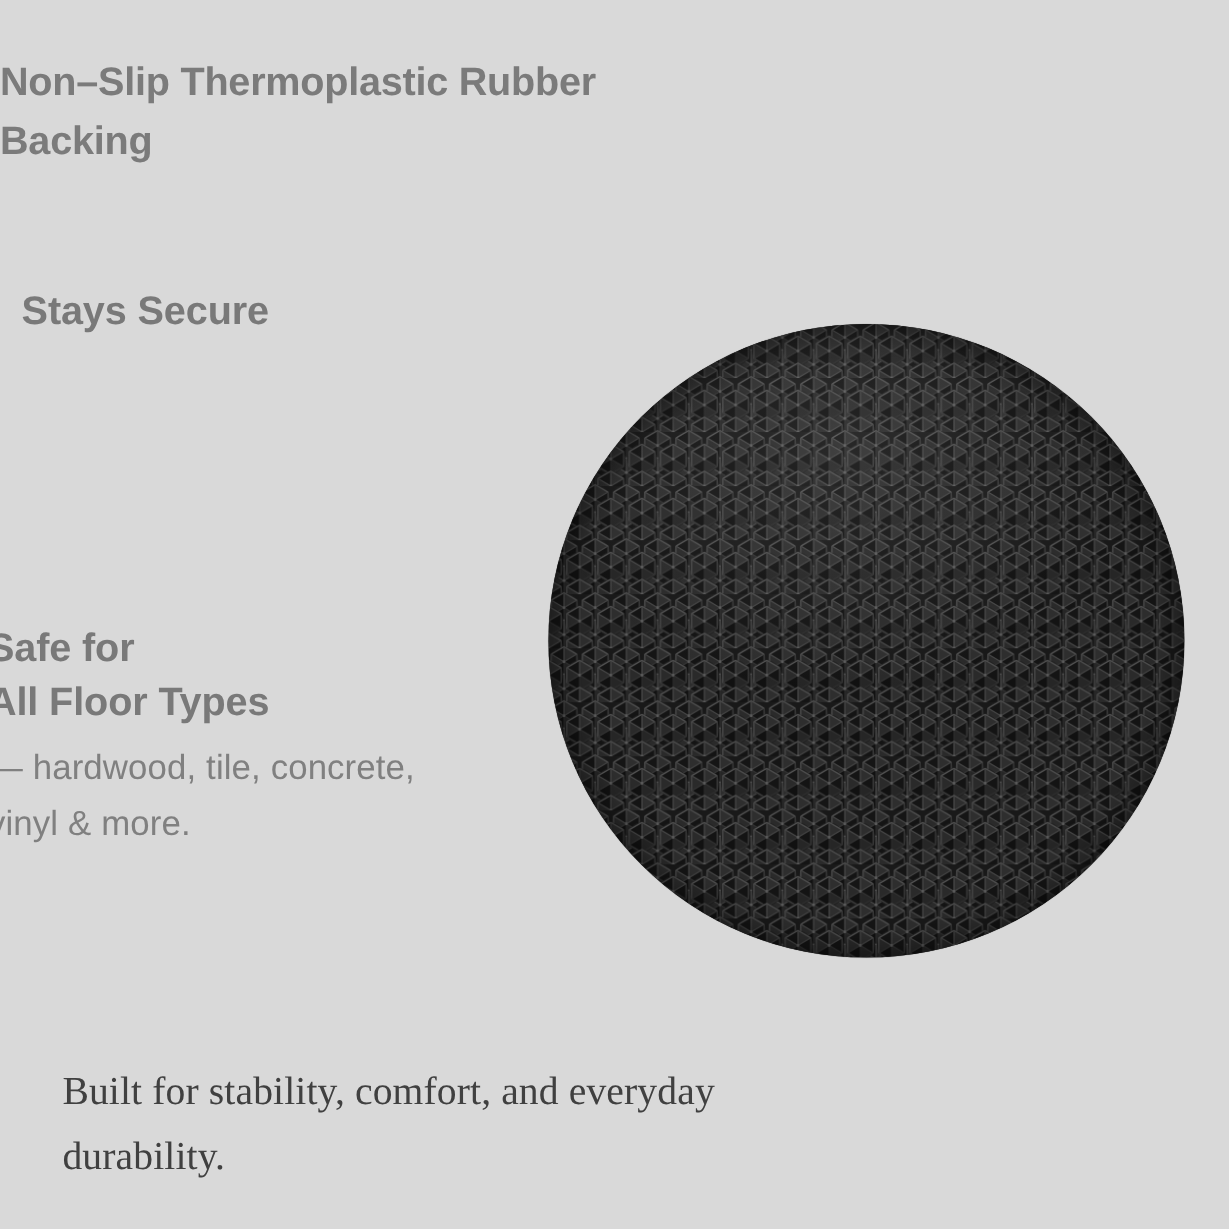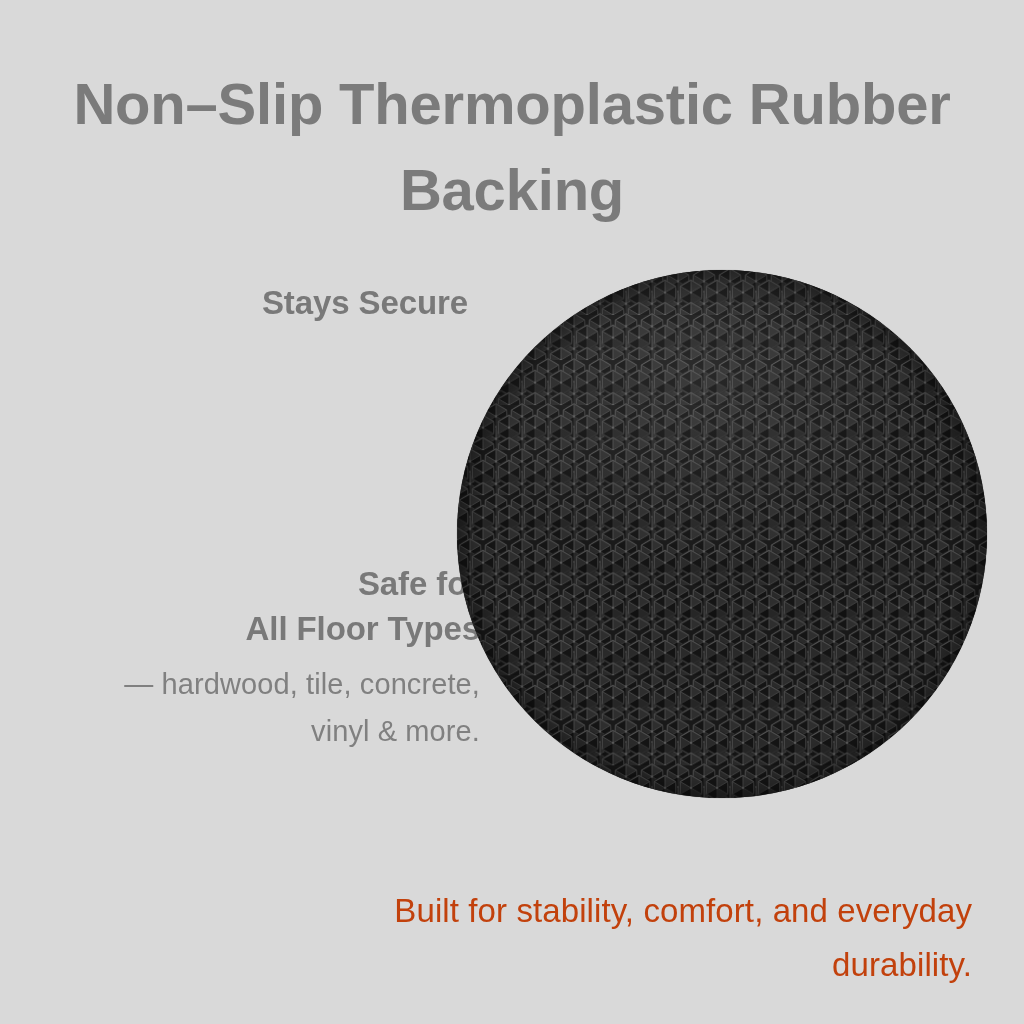--- a/index.html
+++ b/index.html
@@ -22,35 +22,33 @@
     background: #d9d9d9;
     overflow: hidden;
   }
 
   
   .title {
     position: absolute;
     left: 0;
     top: 22px;
     width: 1024px;
-    text-align: center;
     font-family: "Liberation Sans", sans-serif;
     font-weight: bold;
-    font-size: 58px;
+    font-size: 33px;
     line-height: 1.48;
     letter-spacing: -0.2px;
     color: #7b7b7b;
     white-space: pre-line;
   }
 
   
   .feature {
     position: absolute;
-    text-align: right;
-    margin-top: 44px;
+    text-align: left;
   }
   .feature-a { left: 18px;  top: 237px; width: 450px; }
   .feature-b { left: -10px; top: 518px; width: 490px; }
 
   .feature-heading {
     font-family: "Liberation Sans", sans-serif;
     font-weight: bold;
     font-size: 33px;
     line-height: 1.36;
     color: #797979;
@@ -68,26 +66,26 @@
     white-space: pre-line;
     margin: 9px 0 0 0;
   }
 
   
   .caption {
     position: absolute;
     left: 52px;
     top: 884px;
     width: 920px;
-    text-align: right;
-    font-family: Liberation Sans, sans-serif;
+    text-align: left;
+    font-family: Liberation Serif, serif;
     font-weight: normal;
     font-size: 33px;
     line-height: 1.63;
-    color: #c2410c;
+    color: #404040;
     letter-spacing: 0.1px;
     white-space: pre-line;
   }
 
   
   .disc-wrap {
     position: absolute;
     left: 457px;
     top: 270px;
     width: 530px;

